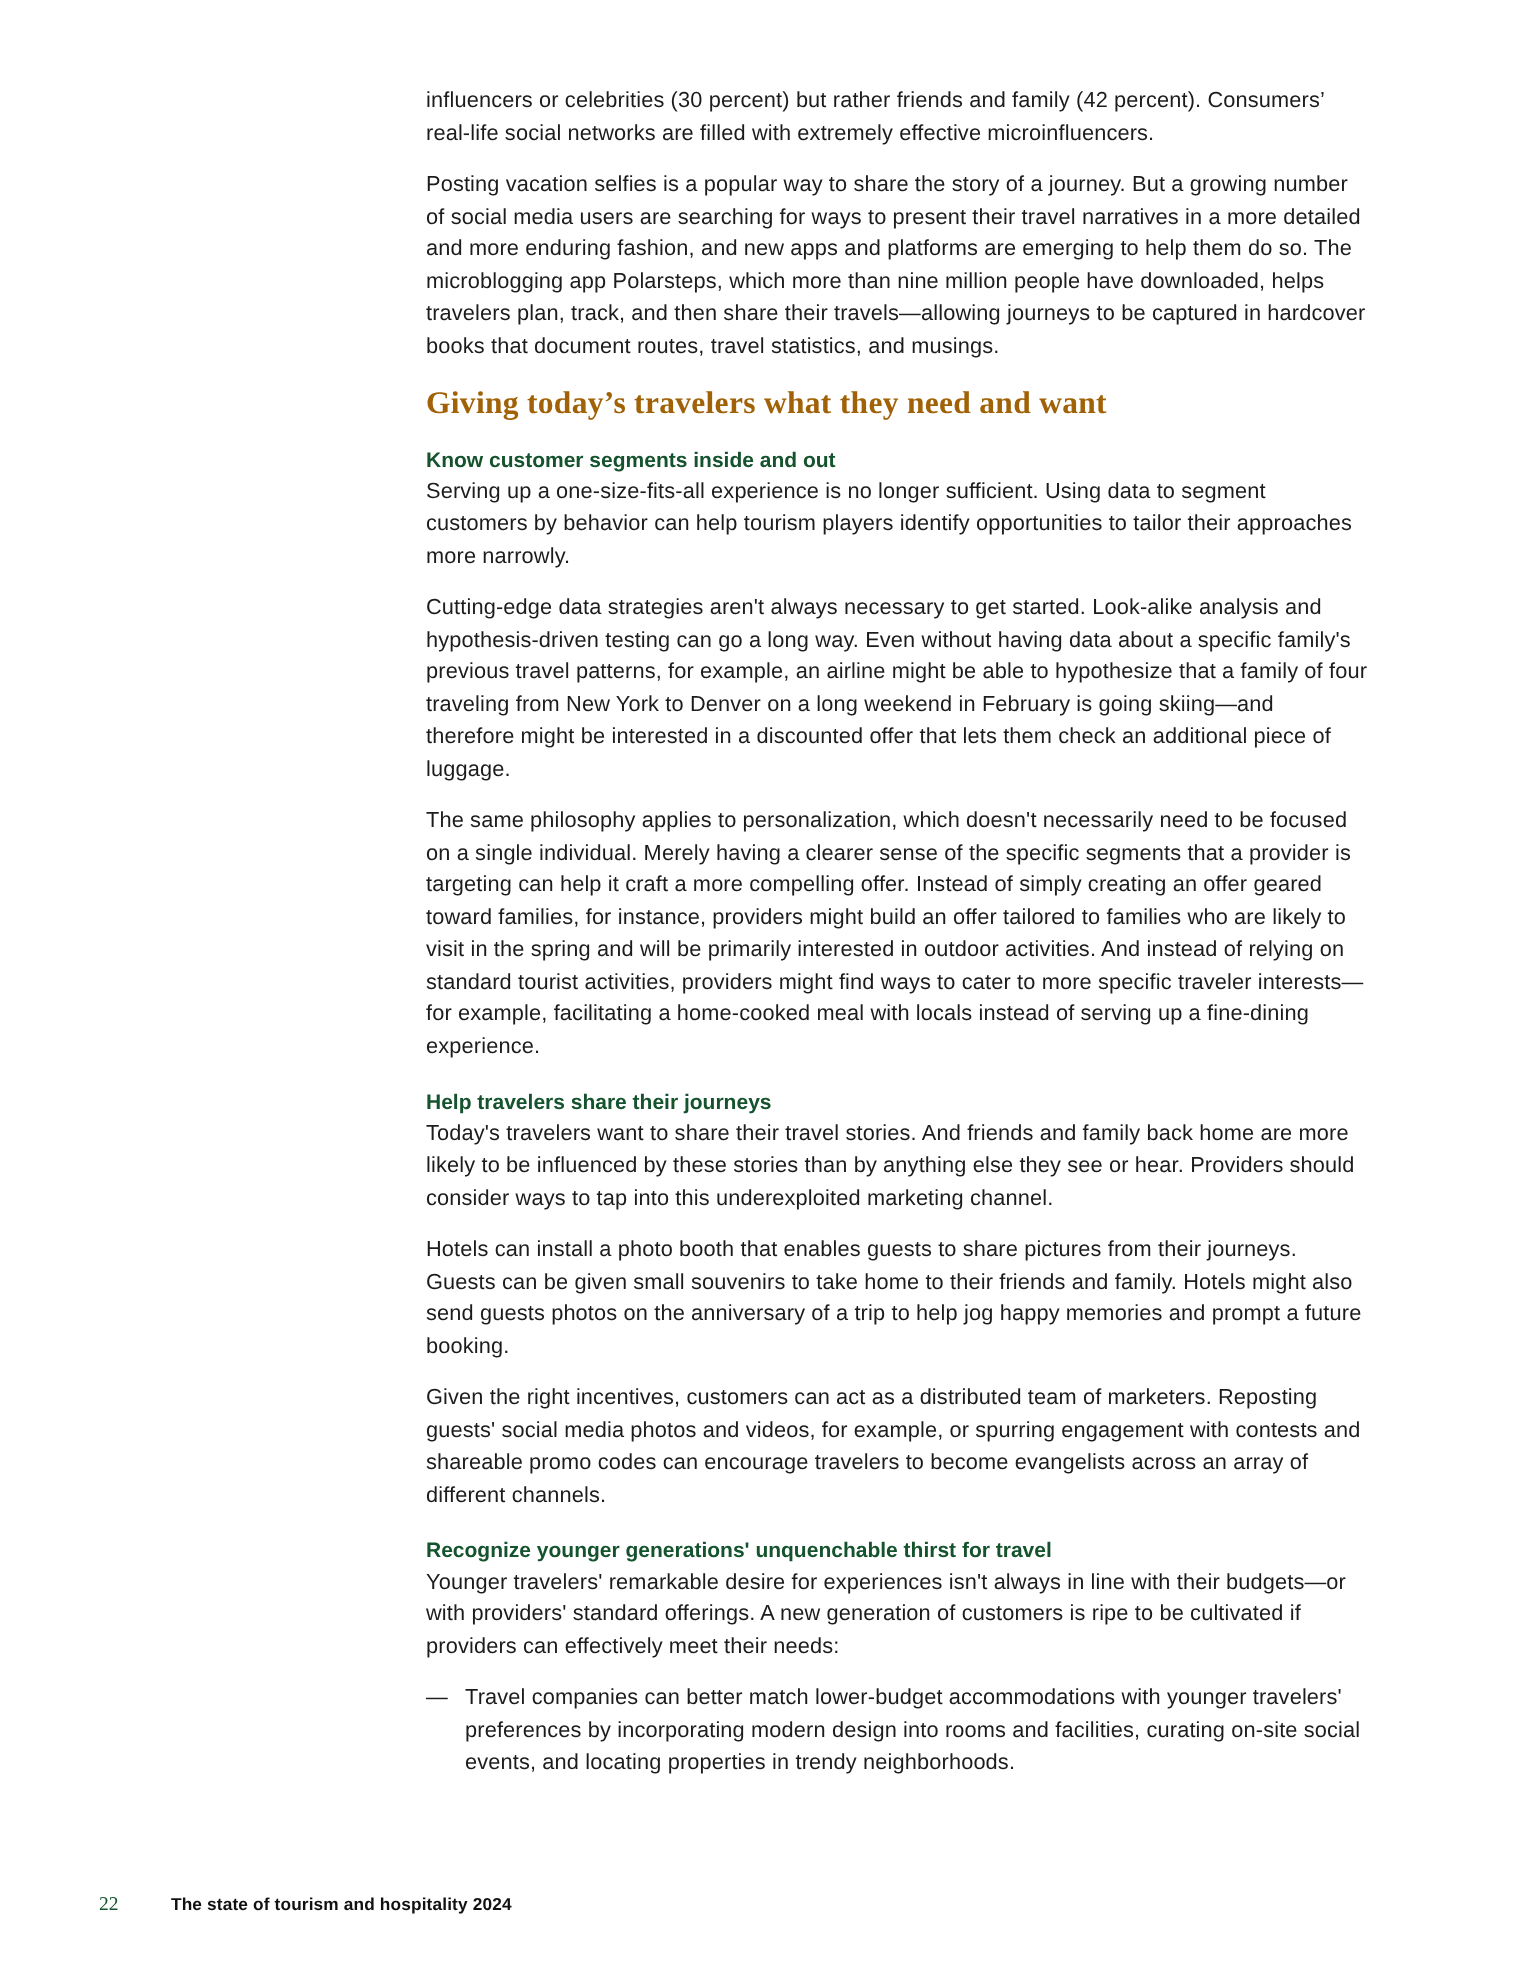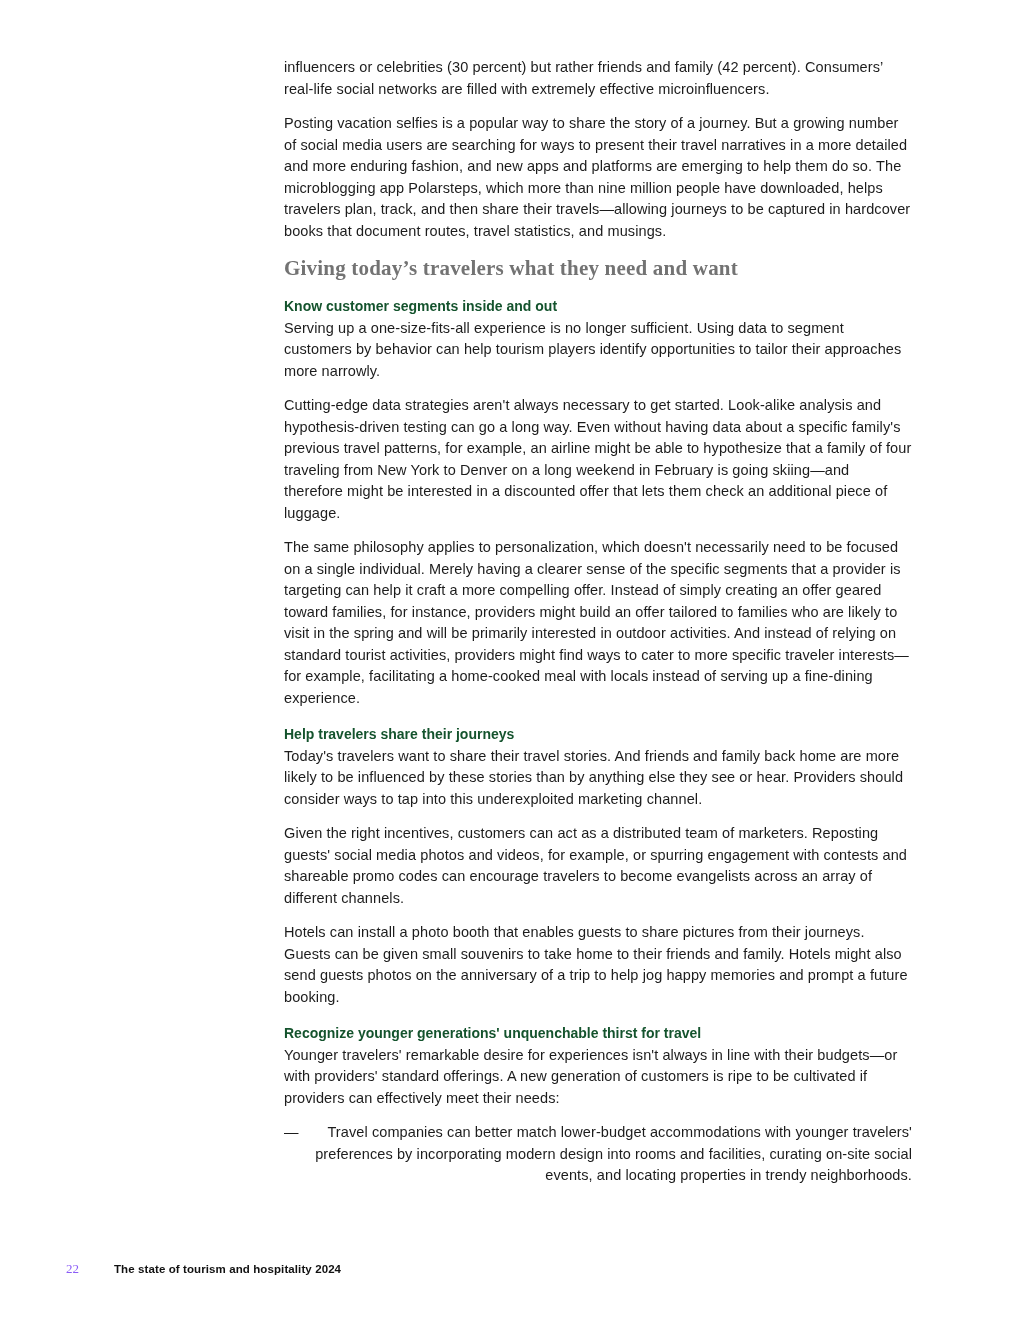--- a/index.html
+++ b/index.html
@@ -30,21 +30,21 @@
     letter-spacing: 0.1px;
     margin-bottom: 13px;
     color: #1c1c1c;
   }
   .section-heading {
     font-family: "Liberation Serif", "DejaVu Serif", serif;
     font-size: 21px;
     line-height: 26px;
     font-weight: 700;
     letter-spacing: 0.2px;
-    color: #737373;
+    color: #a16207;
     margin-bottom: 9px;
   }
   .subheading {
     font-size: 14px;
     line-height: 21.5px;
     font-weight: 700;
     color: #14532d;
     margin-top: 15px;
     margin-bottom: 0;
   }
@@ -54,33 +54,32 @@
     line-height: 21.5px;
     letter-spacing: 0.1px;
     margin-top: 13px;
   }
   .bullet-item .dash {
     flex: none;
     width: 26px;
   }
   .bullet-item .bullet-text {
     flex: 1;
-    text-align: right;
   }
   .footer {
     position: absolute;
     left: 66px;
     top: 1261px;
     display: flex;
     align-items: baseline;
   }
   .page-number {
     font-family: "Liberation Serif", "DejaVu Serif", serif;
     font-size: 13px;
-    color: #8b5cf6;
+    color: #14532d;
     margin-right: 23px;
   }
   .footer-title {
     font-size: 11.5px;
     font-weight: 700;
     letter-spacing: 0.1px;
     color: #111111;
     margin-left: 12px;
   }
 </style>
@@ -103,23 +102,23 @@
     <p class="body-para">Serving up a one-size-fits-all experience is no longer sufficient. Using data to segment customers by behavior can help tourism players identify opportunities to tailor their approaches more narrowly.</p>
 
     <p class="body-para">Cutting-edge data strategies aren't always necessary to get started. Look-alike analysis and hypothesis-driven testing can go a long way. Even without having data about a specific family's previous travel patterns, for example, an airline might be able to hypothesize that a family of four traveling from New York to Denver on a long weekend in February is going skiing—and therefore might be interested in a discounted offer that lets them check an additional piece of luggage.</p>
 
     <p class="body-para">The same philosophy applies to personalization, which doesn't necessarily need to be focused on a single individual. Merely having a clearer sense of the specific segments that a provider is targeting can help it craft a more compelling offer. Instead of simply creating an offer geared toward families, for instance, providers might build an offer tailored to families who are likely to visit in the spring and will be primarily interested in outdoor activities. And instead of relying on standard tourist activities, providers might find ways to cater to more specific traveler interests—for example, facilitating a home-cooked meal with locals instead of serving up a fine-dining experience.</p>
 
     <h2 class="subheading">Help travelers share their journeys</h2>
 
     <p class="body-para">Today's travelers want to share their travel stories. And friends and family back home are more likely to be influenced by these stories than by anything else they see or hear. Providers should consider ways to tap into this underexploited marketing channel.</p>
 
+    <p class="body-para">Hotels can install a photo booth that enables guests to share pictures from their journeys. Guests can be given small souvenirs to take home to their friends and family. Hotels might also send guests photos on the anniversary of a trip to help jog happy memories and prompt a future booking.</p>
+
     <p class="body-para">Given the right incentives, customers can act as a distributed team of marketers. Reposting guests' social media photos and videos, for example, or spurring engagement with contests and shareable promo codes can encourage travelers to become evangelists across an array of different channels.</p>
-
-    <p class="body-para">Hotels can install a photo booth that enables guests to share pictures from their journeys. Guests can be given small souvenirs to take home to their friends and family. Hotels might also send guests photos on the anniversary of a trip to help jog happy memories and prompt a future booking.</p>
 
     <h2 class="subheading">Recognize younger generations' unquenchable thirst for travel</h2>
 
     <p class="body-para">Younger travelers' remarkable desire for experiences isn't always in line with their budgets—or with providers' standard offerings. A new generation of customers is ripe to be cultivated if providers can effectively meet their needs:</p>
 
     <div class="bullet-item">
       <span class="dash">—</span>
       <span class="bullet-text">Travel companies can better match lower-budget accommodations with younger travelers' preferences by incorporating modern design into rooms and facilities, curating on-site social events, and locating properties in trendy neighborhoods.</span>
     </div>
 

